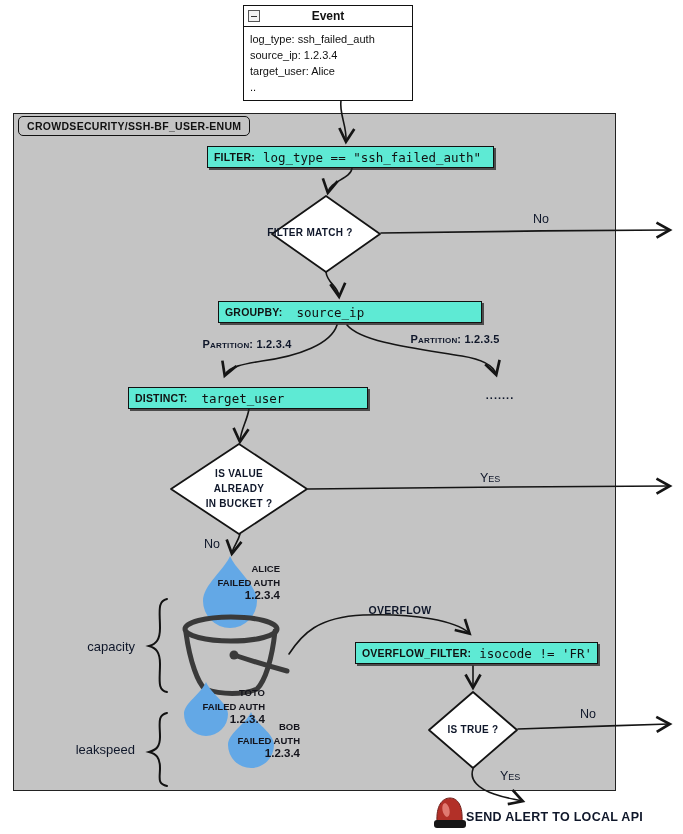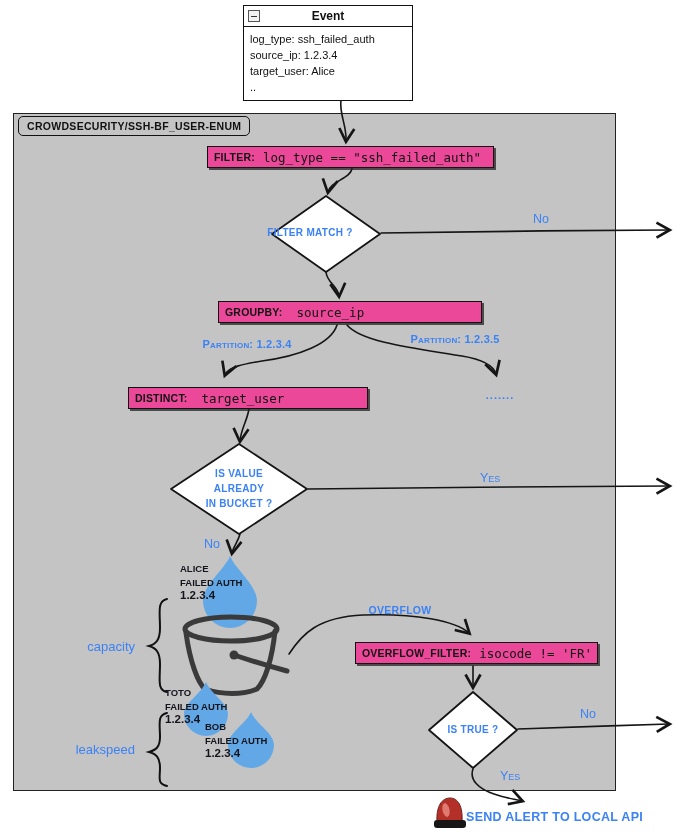--- a/index.html
+++ b/index.html
@@ -13,33 +13,33 @@
                 font-weight:bold;font-size:10.5px;letter-spacing:.3px;z-index:2;}
   
   .event-box{left:243px;top:5px;width:168px;height:94px;background:#fff;border:1.6px solid #111;z-index:2;}
   .event-title{position:relative;height:20px;border-bottom:1.6px solid #111;display:flex;
                align-items:center;justify-content:center;font-weight:bold;font-size:12px;}
   .collapse-box{position:absolute;left:4px;top:4px;width:10px;height:10px;border:1px solid #555;
                 background:#f2f2f2;display:flex;align-items:center;justify-content:center;}
   .collapse-box::after{content:"";width:6px;height:0;border-top:1.6px solid #333;}
   .event-body{padding:5px 6px;font-size:11px;line-height:1.45;white-space:nowrap;}
   
-  .node-box{position:absolute;display:flex;align-items:center;height:22px;background:#ec4899;
+  .node-box{position:absolute;display:flex;align-items:center;height:22px;background:#5eead4;
             border:1.6px solid #111;box-shadow:2px 2px 0 rgba(35,35,35,.75);
             padding:0 6px;z-index:2;box-sizing:border-box;}
   .node-prefix{font-weight:bold;font-size:10.5px;letter-spacing:.2px;white-space:nowrap;}
   .node-code{font-family:"DejaVu Sans Mono",monospace;font-size:12.5px;margin-left:8px;white-space:nowrap;}
   .gap14{margin-left:14px;}
   
-  .lbl{position:absolute;z-index:3;color:#3b82f6;}
+  .lbl{position:absolute;z-index:3;color:#0f172a;}
   .diamond-lbl{font-weight:bold;font-size:10px;letter-spacing:.3px;text-align:center;}
   .edge-lbl{font-size:12.5px;}
   .sc{font-variant:small-caps;margin-left:20px;}
   .part-lbl{font-size:11px;font-variant:small-caps;font-weight:bold;text-align:center;letter-spacing:.2px;}
-  .drop-lbl{font-weight:bold;font-size:9.5px;line-height:13.5px;text-align:left;color:#14141c;}
+  .drop-lbl{font-weight:bold;font-size:9.5px;line-height:13.5px;text-align:right;color:#14141c;}
   .drop-lbl .ip{font-size:11.5px;}
   .hand-lbl{font-size:13px;}
   .alert-lbl{font-weight:bold;font-size:12.5px;letter-spacing:.3px;}
   .dots-lbl{font-weight:bold;font-size:11px;letter-spacing:1px;text-align:center;}
   svg.overlay{position:absolute;left:0;top:0;z-index:1;}
 </style>
 </head>
 <body>
 
 <div class="canvas">

